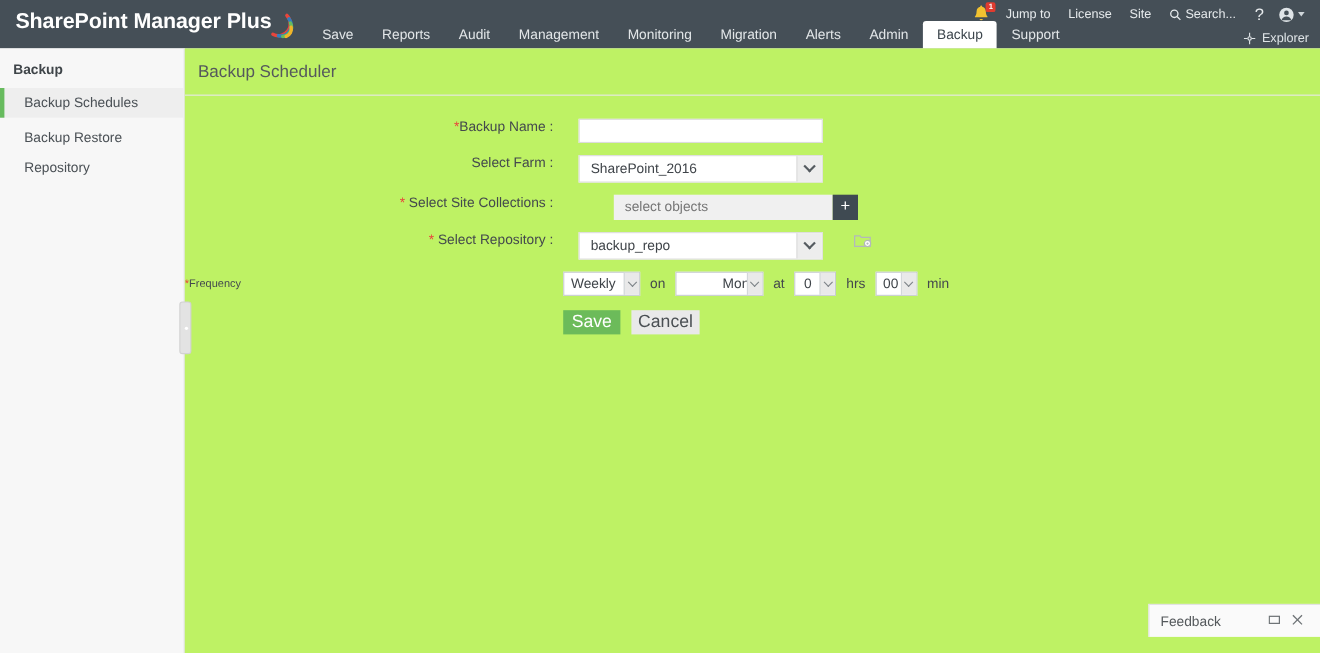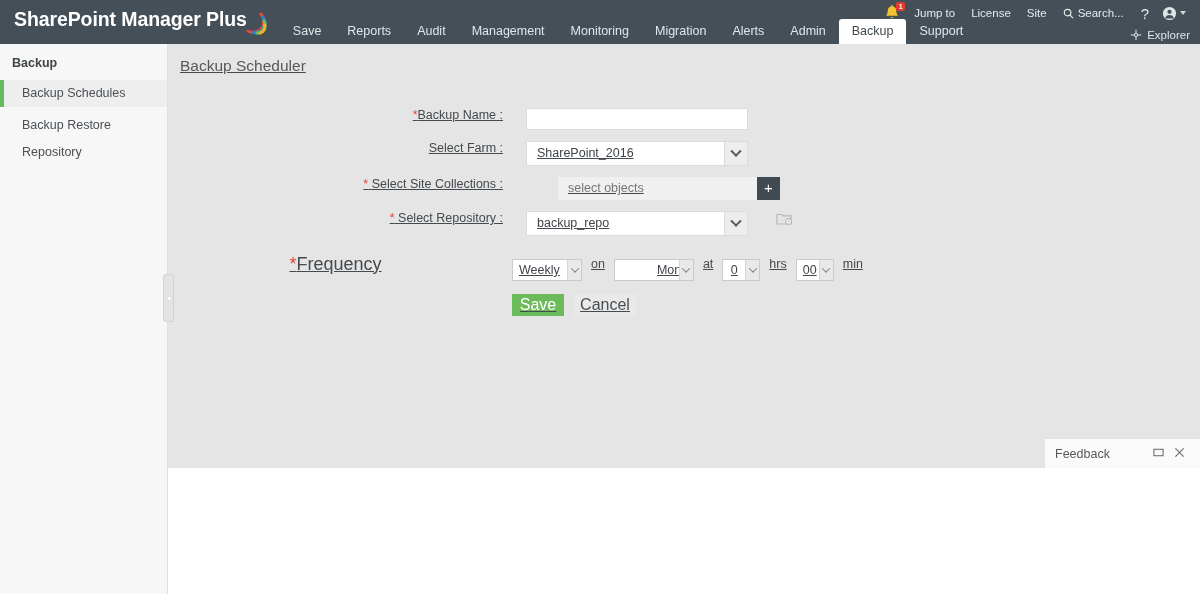--- a/index.html
+++ b/index.html
@@ -197,25 +197,24 @@
     position: absolute;
     left: 3.5px; top: 22px;
     width: 3px; height: 3px;
     border-radius: 50%;
     background: #ffffff;
   }
 
   
   .content {
     flex: 1 1 auto;
-    background: #e5e5e5;
-    height: 424px;
+    background: #bef264;
+    height: 550px;
     position: relative;
     overflow: hidden;
-    text-decoration: underline;
   }
   .page-title {
     font-size: 15.5px;
     color: #55595c;
     padding: 13px 0 0 12px;
     font-weight: normal;
   }
   .title-rule {
     border-bottom: 1px solid #e8e8e8;
     margin-top: 11px;
@@ -316,31 +315,30 @@
     font-weight: normal;
   }
 
   .repo-icon {
     margin-left: 14px;
     cursor: pointer;
   }
 
   
   .freqrow { display: flex; align-items: center; margin-bottom: 11px; }
-  .freqlbl { width: 344px; flex: 0 0 344px; text-align: center; padding-right: 9px; font-size: 18px; white-space: nowrap; }
+  .freqlbl { width: 344px; flex: 0 0 344px; text-align: left; padding-right: 9px; font-size: 10px; white-space: nowrap; }
 
   .nsel {
     height: 22px;
     border: 1px solid #c7ccd0;
     background: #fff;
     display: inline-flex;
     align-items: stretch;
     cursor: pointer;
     vertical-align: middle;
-    margin-top: 12px;
   }
   .nsel .v {
     line-height: 20px;
     font-size: 12.5px;
     color: #3f4449;
     padding: 0 6px;
     white-space: nowrap;
     overflow: hidden;
   }
   .nsel .b {
@@ -386,21 +384,21 @@
     border: none;
     font-family: "Liberation Sans", sans-serif;
   }
   .btn-save { background: #6cbb5a; color: #ffffff; }
   .btn-cancel { background: #e9e9e9; color: #4a4f53; width: 62px; margin-left: 10px; }
 
   
   .feedback {
     position: absolute;
     right: 0;
-    bottom: 0;
+    bottom: 15px;
     width: 156px;
     height: 30px;
     background: #fafafa;
     border: 1px solid #e2e2e2;
     border-right: none;
     border-bottom: none;
     display: flex;
     align-items: center;
     padding: 0 10px;
     z-index: 10;

